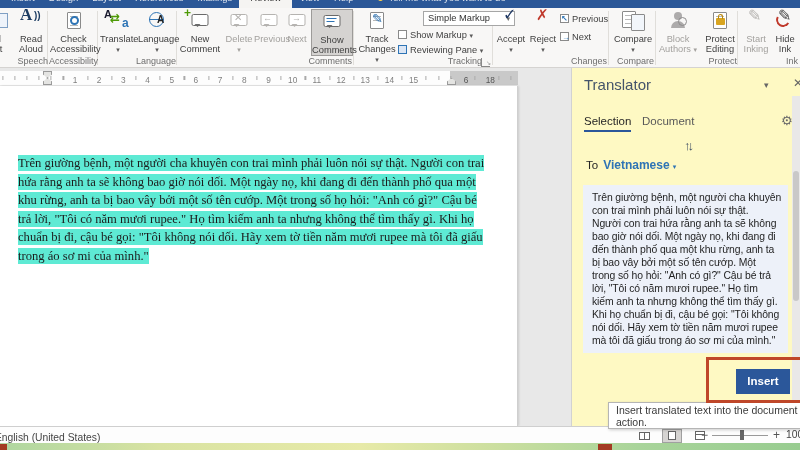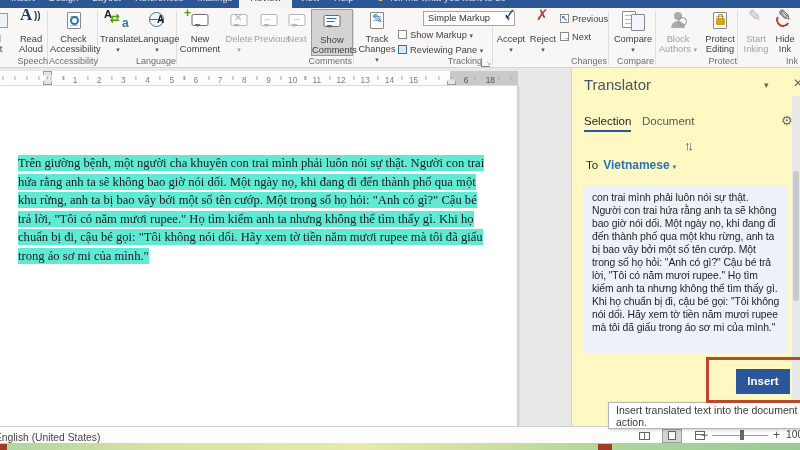--- a/index.html
+++ b/index.html
@@ -372,20 +372,21 @@
     <span class="gear">⚙</span>
 
     <span class="swap">↑↓</span>
 
     <div class="torow">
       <span>To</span><span class="tolang"><span>Vietnamese</span><span class="caret">▾</span></span>
     </div>
 
     <div class="transbox">
 
+    <div class="trans-line">Trên giường bệnh, một người cha khuyên</div>
         <div class="trans-line">con trai mình phải luôn nói sự thật.</div>
         <div class="trans-line">Người con trai hứa rằng anh ta sẽ không</div>
         <div class="trans-line">bao giờ nói dối. Một ngày nọ, khi đang đi</div>
         <div class="trans-line">đến thành phố qua một khu rừng, anh ta</div>
         <div class="trans-line">bị bao vây bởi một số tên cướp. Một</div>
         <div class="trans-line">trong số họ hỏi: "Anh có gì?" Cậu bé trả</div>
         <div class="trans-line">lời, "Tôi có năm mươi rupee." Họ tìm</div>
         <div class="trans-line">kiếm anh ta nhưng không thể tìm thấy gì.</div>
         <div class="trans-line">Khi họ chuẩn bị đi, cậu bé gọi: "Tôi không</div>
         <div class="trans-line">nói dối. Hãy xem tờ tiền năm mươi rupee</div>

